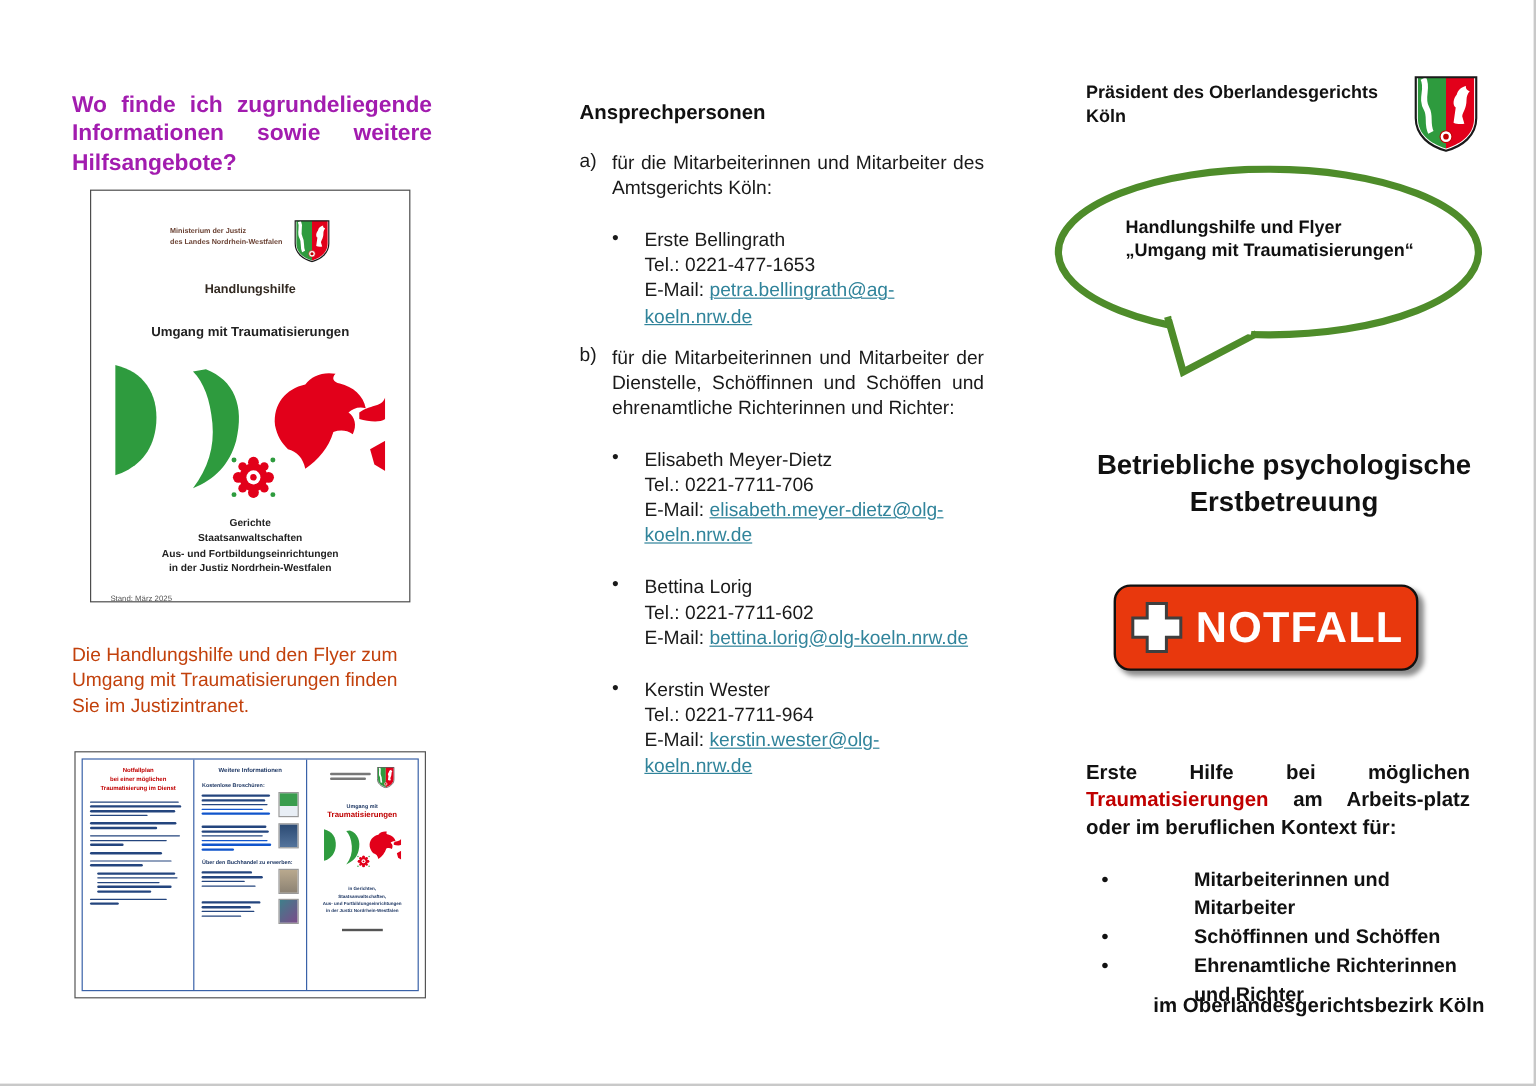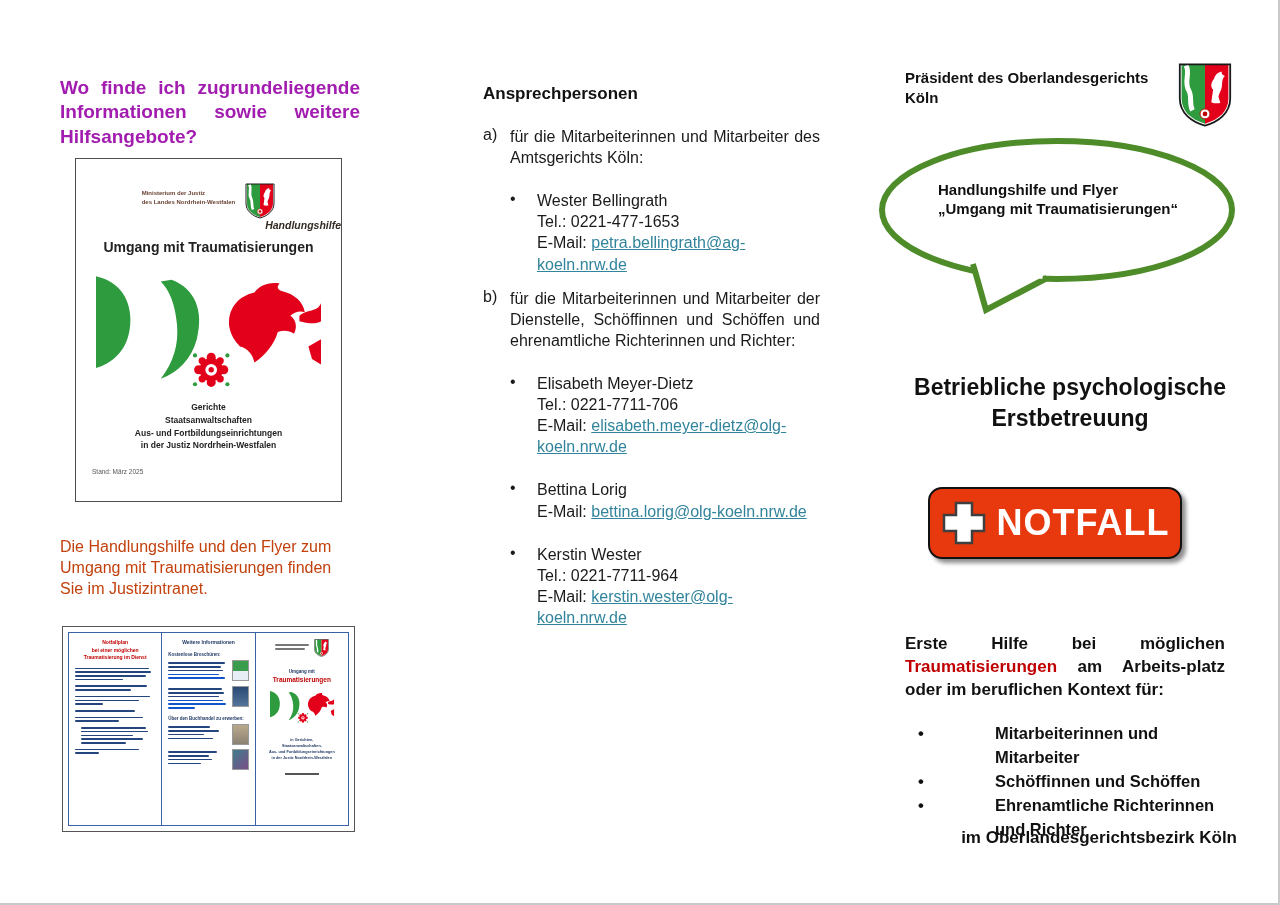--- a/index.html
+++ b/index.html
@@ -7,22 +7,22 @@
         font-family:"Liberation Sans", sans-serif;color:#1a1a1a;
         border-right:2px solid #c9c9c9;border-bottom:2px solid #c9c9c9;box-sizing:border-box;}
   .abs{position:absolute;}
 
   
   .col1-heading{left:60px;top:76px;width:300px;font-size:19px;font-weight:bold;
                 line-height:1.28;text-align:justify;color:#a21caf;}
   .cover{left:75px;top:158px;width:267px;height:344px;border:1px solid #4d4d4d;background:#fff;box-sizing:border-box;overflow:hidden;}
   .cov-head{display:flex;justify-content:center;align-items:flex-start;gap:10px;margin-top:24px;}
   .cov-ministry{font-size:6px;line-height:1.5;color:#6a4234;font-weight:bold;text-align:left;margin-top:6px;}
-  .cov-doctype{text-align:right;font-weight:bold;font-size:10.5px;color:#332a22;font-style:italic;}
-  .cov-title{text-align:center;font-weight:bold;font-size:14px;color:#222;margin-top:8px;}
+  .cov-doctype{text-align:center;font-weight:bold;font-size:10.5px;color:#332a22;margin-top:16px;}
+  .cov-title{text-align:center;font-weight:bold;font-size:11px;color:#222;margin-top:24px;}
   .cov-graphic{display:block;margin-top:14px;width:100%;height:126px;}
   .cov-audience{text-align:center;font-weight:bold;font-size:8.5px;line-height:1.5;color:#222;margin-top:6px;}
   .cov-stand{font-size:6.5px;color:#555;margin:16px 0 0 16px;}
   .col1-par{left:60px;top:536px;width:292px;font-size:16px;line-height:1.32;color:#c2410c;}
 
   
   .thumb{left:62px;top:626px;width:293px;height:206px;border:1px solid #555;background:#fff;box-sizing:border-box;padding:5px;}
   .thumb-inner{display:flex;height:100%;border:1px solid #3a62a8;box-sizing:border-box;}
   .tpanel{flex:1;padding:6px 6px;box-sizing:border-box;overflow:hidden;}
   .tpanel+.tpanel{border-left:1px solid #3a62a8;}
@@ -266,21 +266,21 @@
     <div class="col2-heading">Ansprechpersonen</div>
 
     <div class="ab-item">
       <div class="ab-label">a)</div>
       <div class="ab-text">für die Mitarbeiterinnen und Mitarbeiter des Amtsgerichts Köln:</div>
     </div>
 
     <div class="contact">
       <div class="c-bullet">•</div>
       <div class="c-body">
-        <div>Wester Bellingrath</div>
+        <div>Erste Bellingrath</div>
         <div>Tel.: 0221-477-1653</div>
         <div><span>E-Mail:</span> <a class="email-link">petra.bellingrath@ag-koeln.nrw.de</a></div>
       </div>
     </div>
 
     <div class="ab-item" style="margin-top:13px;">
       <div class="ab-label">b)</div>
       <div class="ab-text">für die Mitarbeiterinnen und Mitarbeiter der Dienstelle, Schöffinnen und Schöffen und ehrenamtliche Richterinnen und Richter:</div>
     </div>
 
@@ -290,20 +290,21 @@
         <div>Elisabeth Meyer-Dietz</div>
         <div>Tel.: 0221-7711-706</div>
         <div><span>E-Mail:</span> <a class="email-link">elisabeth.meyer-dietz@olg-koeln.nrw.de</a></div>
       </div>
     </div>
 
     <div class="contact">
       <div class="c-bullet">•</div>
       <div class="c-body">
         <div>Bettina Lorig</div>
+        <div>Tel.: 0221-7711-602</div>
         <div><span>E-Mail:</span> <a class="email-link">bettina.lorig@olg-koeln.nrw.de</a></div>
       </div>
     </div>
 
     <div class="contact">
       <div class="c-bullet">•</div>
       <div class="c-body">
         <div>Kerstin Wester</div>
         <div>Tel.: 0221-7711-964</div>
         <div><span>E-Mail:</span> <a class="email-link">kerstin.wester@olg-koeln.nrw.de</a></div>

